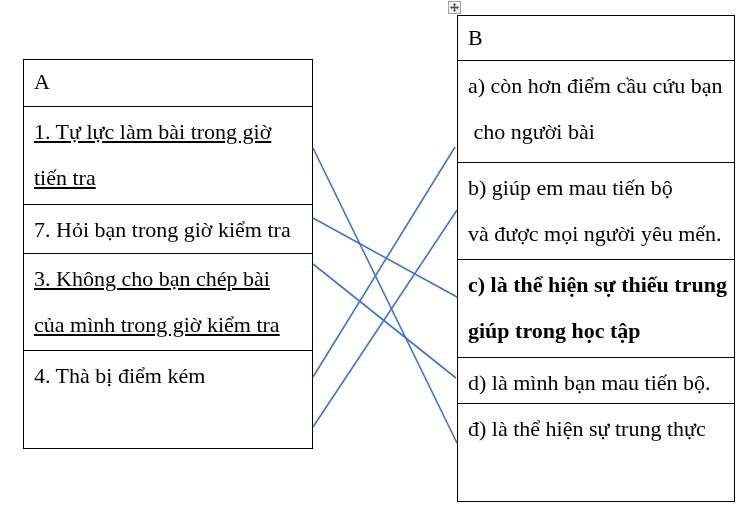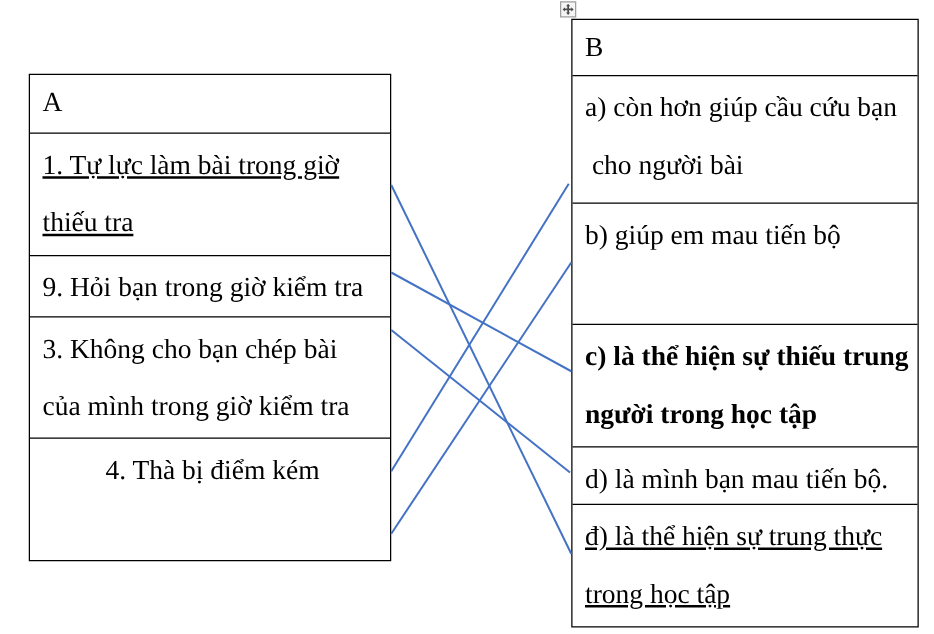--- a/index.html
+++ b/index.html
@@ -62,55 +62,55 @@
       </svg>
     </span>
   </div>
 
   <div class="match-table" style="left:23px; top:59px; width:290px; height:390px;">
     <div class="t-row" style="height:47px;">
       <div class="cell-line header-line">A</div>
     </div>
     <div class="t-row" style="height:98px;text-decoration:underline;">
       <div class="cell-line">1. Tự lực làm bài trong giờ</div>
-      <div class="cell-line">thiếu tra</div>
+      <div class="cell-line">tiến tra</div>
     </div>
     <div class="t-row" style="height:49px;">
-      <div class="cell-line">9. Hỏi bạn trong giờ kiểm tra</div>
+      <div class="cell-line">7. Hỏi bạn trong giờ kiểm tra</div>
     </div>
-    <div class="t-row" style="height:97px;">
+    <div class="t-row" style="height:97px;text-decoration:underline;">
       <div class="cell-line">3. Không cho bạn chép bài</div>
       <div class="cell-line">của mình trong giờ kiểm tra</div>
     </div>
-    <div class="t-row" style="height:49px;text-align:center;">
+    <div class="t-row" style="height:49px;">
       <div class="cell-line">4. Thà bị điểm kém</div>
     </div>
   </div>
 
   <div class="match-table" style="left:457px; top:15px; width:278px; height:487px;">
     <div class="t-row" style="height:45px;">
       <div class="cell-line header-line">B</div>
     </div>
     <div class="t-row" style="height:102px;">
-      <div class="cell-line">a) còn hơn giúp cầu cứu bạn</div>
+      <div class="cell-line">a) còn hơn điểm cầu cứu bạn</div>
       <div class="cell-line"> cho người bài</div>
     </div>
     <div class="t-row" style="height:97px;">
       <div class="cell-line">b) giúp em mau tiến bộ</div>
+      <div class="cell-line">và được mọi người yêu mến.</div>
     </div>
     <div class="t-row" style="height:98px;font-weight:bold;">
       <div class="cell-line">c) là thể hiện sự thiếu trung</div>
-      <div class="cell-line">người trong học tập</div>
+      <div class="cell-line">giúp trong học tập</div>
     </div>
     <div class="t-row" style="height:46px;">
       <div class="cell-line">d) là mình bạn mau tiến bộ.</div>
     </div>
-    <div class="t-row" style="height:97px;text-decoration:underline;">
+    <div class="t-row" style="height:97px;">
       <div class="cell-line">đ) là thể hiện sự trung thực</div>
-      <div class="cell-line">trong học tập</div>
     </div>
   </div>
 
   <svg id="connector-layer" width="747" height="507" viewBox="0 0 747 507">
       <line x1="313" y1="148" x2="457" y2="443" stroke="#4472C4" stroke-width="1.6"></line>
       <line x1="313" y1="218" x2="457" y2="297" stroke="#4472C4" stroke-width="1.6"></line>
       <line x1="313" y1="264" x2="456" y2="378" stroke="#4472C4" stroke-width="1.6"></line>
       <line x1="313" y1="377" x2="455" y2="147" stroke="#4472C4" stroke-width="1.6"></line>
       <line x1="313" y1="427" x2="457" y2="210" stroke="#4472C4" stroke-width="1.6"></line>
     </svg>

